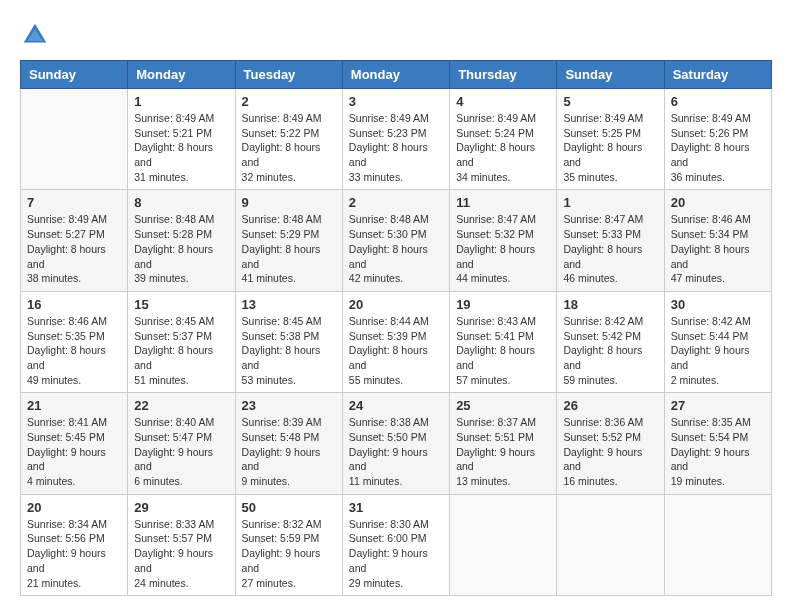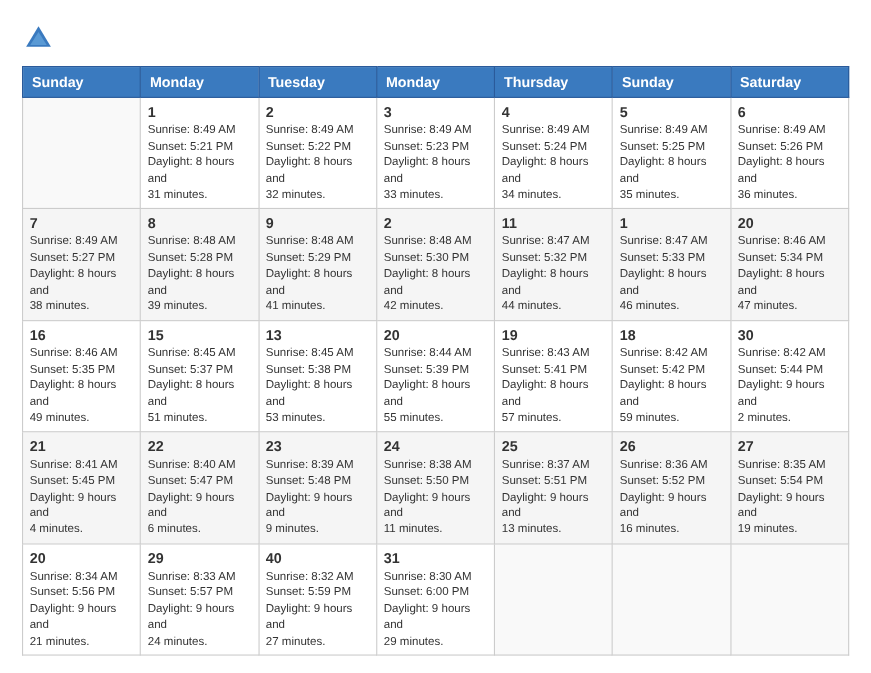--- a/index.html
+++ b/index.html
@@ -248,21 +248,21 @@
       <tr class="row-odd">
         <td>
           <div class="day-number">20</div>
           <div class="day-info">Sunrise: 8:34 AM<br>Sunset: 5:56 PM<br>Daylight: 9 hours and<br>21 minutes.</div>
         </td>
         <td>
           <div class="day-number">29</div>
           <div class="day-info">Sunrise: 8:33 AM<br>Sunset: 5:57 PM<br>Daylight: 9 hours and<br>24 minutes.</div>
         </td>
         <td>
-          <div class="day-number">40</div>
+          <div class="day-number">50</div>
           <div class="day-info">Sunrise: 8:32 AM<br>Sunset: 5:59 PM<br>Daylight: 9 hours and<br>27 minutes.</div>
         </td>
         <td>
           <div class="day-number">31</div>
           <div class="day-info">Sunrise: 8:30 AM<br>Sunset: 6:00 PM<br>Daylight: 9 hours and<br>29 minutes.</div>
         </td>
         <td class="empty-cell"></td>
         <td class="empty-cell"></td>
         <td class="empty-cell"></td>
       </tr>

